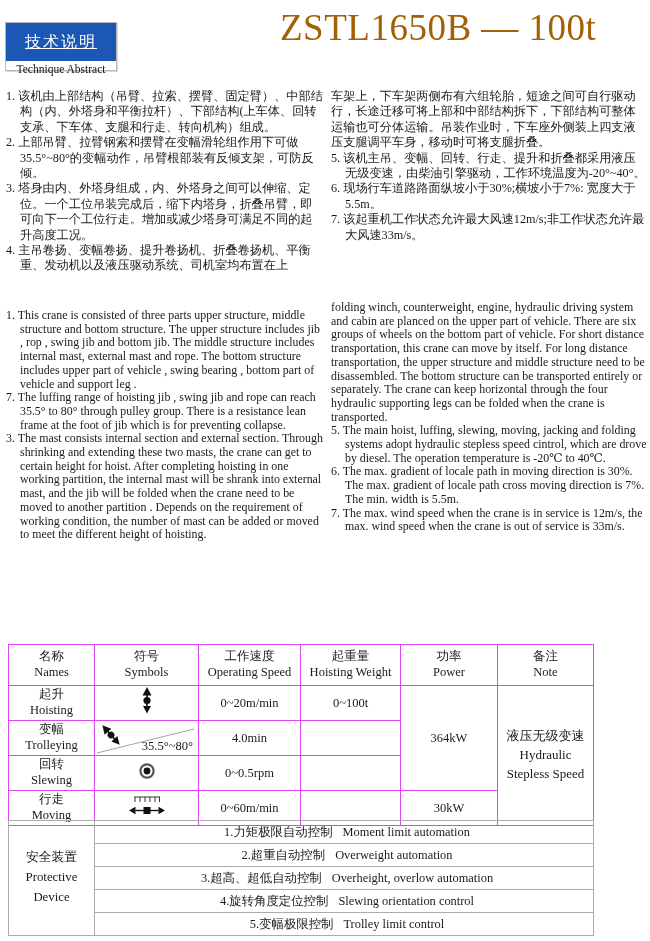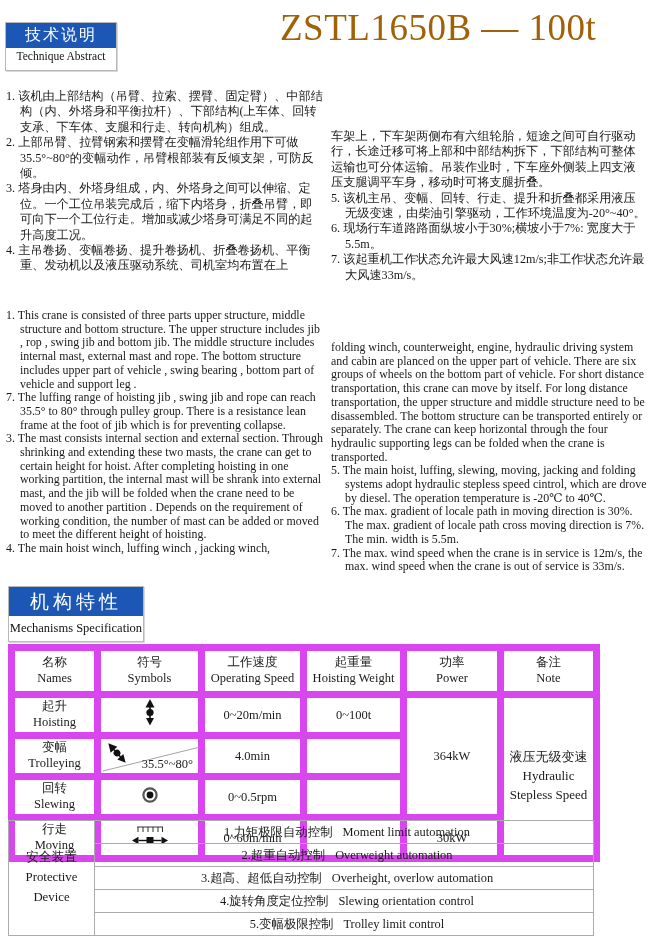--- a/index.html
+++ b/index.html
@@ -4,44 +4,44 @@
 <style>
   html,body{margin:0;padding:0;background:#e8e8e8;}
   .page{position:relative;width:650px;height:941px;background:#ffffff;margin:0 auto;
         font-family:"Liberation Serif","DejaVu Serif",serif;color:#1a1a1a;overflow:hidden;}
 
   
   .secbox{position:absolute;border:1px solid #b8b8b8;background:#fff;box-shadow:1px 1px 0 #d8d8d8;}
   .secbox .cnbar{background:#1d57b5;color:#fff;display:flex;align-items:center;justify-content:center;}
   .secbox .enlab{display:flex;align-items:center;justify-content:center;color:#111;}
   .secbox1{left:5px;top:22px;width:110px;height:47px;}
-  .secbox1 .cnbar{height:25px;font-size:16px;letter-spacing:2px;}
+  .secbox1 .cnbar{height:38px;font-size:16px;letter-spacing:2px;text-decoration:underline;}
   .secbox1 .enlab{height:16px;font-size:11.5px;}
   .secbox2{left:8px;top:586px;width:134px;height:54px;}
   .secbox2 .cnbar{height:29px;font-size:19px;letter-spacing:4px;}
   .secbox2 .enlab{height:24px;font-size:12.5px;}
 
   .title{position:absolute;left:280px;top:6px;width:340px;font-size:37px;
          letter-spacing:0.5px;color:#a16207;white-space:nowrap;}
 
   
   .col{position:absolute;width:318px;}
   .cn{font-size:12.2px;line-height:15.4px;}
   .en{font-size:11.9px;line-height:13.7px;}
   .col p{margin:0;padding-left:14px;text-indent:-14px;}
-  .col p.cont{padding-left:0;text-indent:0;margin-top:40px;}
+  .col p.cont{padding-left:0;text-indent:0;}
   .cn-left{left:6px;top:89px;}
   .cn-right{left:331px;top:89px;width:316px;}
   .en-left{left:6px;top:309px;}
   .en-right{left:331px;top:301px;width:316px;}
 
   
   table{border-collapse:collapse;table-layout:fixed;}
   .spec{position:absolute;left:8px;top:644px;width:585px;}
-  .spec th,.spec td{border:7px solid #d946ef;text-align:center;vertical-align:middle;
+  .spec th,.spec td{border:1px solid #d946ef;text-align:center;vertical-align:middle;
         font-weight:normal;font-size:12.5px;line-height:1.3;padding:0;}
   .spec th{height:40px;}
   .spec td{height:34px;}
   .sym-cell{position:relative;}
   .sym-label{position:absolute;right:5px;bottom:1px;font-size:12.5px;}
   .note-cell div{line-height:1.45;font-size:13px;}
 
   .prot{position:absolute;left:8px;top:820px;width:585px;}
   .prot td{border:1px solid #ababab;font-size:12.4px;height:22px;padding:0 0 0 6px;
            text-align:center;vertical-align:middle;}
@@ -72,33 +72,28 @@
     <p class="cont">车架上，下车架两侧布有六组轮胎，短途之间可自行驱动行，长途迁移可将上部和中部结构拆下，下部结构可整体运输也可分体运输。吊装作业时，下车座外侧装上四支液压支腿调平车身，移动时可将支腿折叠。</p>
     <p>5. 该机主吊、变幅、回转、行走、提升和折叠都采用液压无级变速，由柴油引擎驱动，工作环境温度为-20°~40°。</p>
     <p>6. 现场行车道路路面纵坡小于30%;横坡小于7%: 宽度大于5.5m。</p>
     <p>7. 该起重机工作状态允许最大风速12m/s;非工作状态允许最大风速33m/s。</p>
   </div>
 
   <div class="col en en-left">
     <p>1. This crane is consisted of three parts upper structure, middle structure and bottom structure. The upper structure includes jib , rop , swing jib and bottom jib. The middle structure includes internal mast, external mast and rope. The bottom structure includes upper part of vehicle , swing bearing , bottom part of vehicle and support leg .</p>
     <p>7. The luffing range of hoisting jib , swing jib and rope can reach 35.5° to 80° through pulley group. There is a resistance lean frame at the foot of jib which is for preventing collapse.</p>
     <p>3. The mast consists internal section and external section. Through shrinking and extending these two masts, the crane can get to certain height for hoist. After completing hoisting in one working partition, the internal mast will be shrank into external mast, and the jib will be folded when the crane need to be moved to another partition . Depends on the requirement of working condition, the number of mast can be added or moved to meet the different height of hoisting.</p>
-    <p>4. The main hoist winch, luffing winch , jacking winch,</p>
   </div>
   <div class="col en en-right">
     <p class="cont">folding winch,  counterweight, engine, hydraulic driving system and cabin are planced on the upper part of vehicle. There are six groups of wheels on the bottom part of vehicle. For short distance transportation, this crane can move by itself. For long distance transportation, the upper structure and middle structure need to be disassembled. The bottom structure can be transported entirely or separately. The crane can keep horizontal through the four hydraulic supporting legs can be folded when the crane is transported.</p>
     <p>5. The main hoist, luffing, slewing, moving, jacking and folding systems adopt hydraulic stepless speed cintrol, which are drove by diesel. The operation temperature is -20℃  to 40℃.</p>
     <p>6. The max. gradient of locale path in moving direction is 30%. The max. gradient of locale path cross moving direction is 7%. The min. width is 5.5m.</p>
     <p>7. The max. wind speed when the crane is in service is 12m/s, the max. wind speed when the crane is out of service is 33m/s.</p>
   </div>
 
-  <div class="secbox secbox2">
-    <div class="cnbar">机构特性</div>
-    <div class="enlab">Mechanisms Specification</div>
-  </div>
 
   <table class="spec">
     <colgroup>
         <col style="width:86px">
         <col style="width:104px">
         <col style="width:102px">
         <col style="width:100px">
         <col style="width:97px">
         <col style="width:96px">
       </colgroup>

